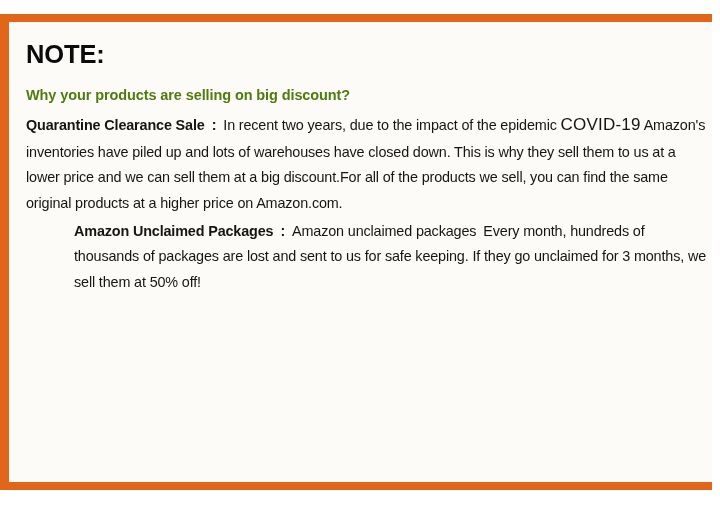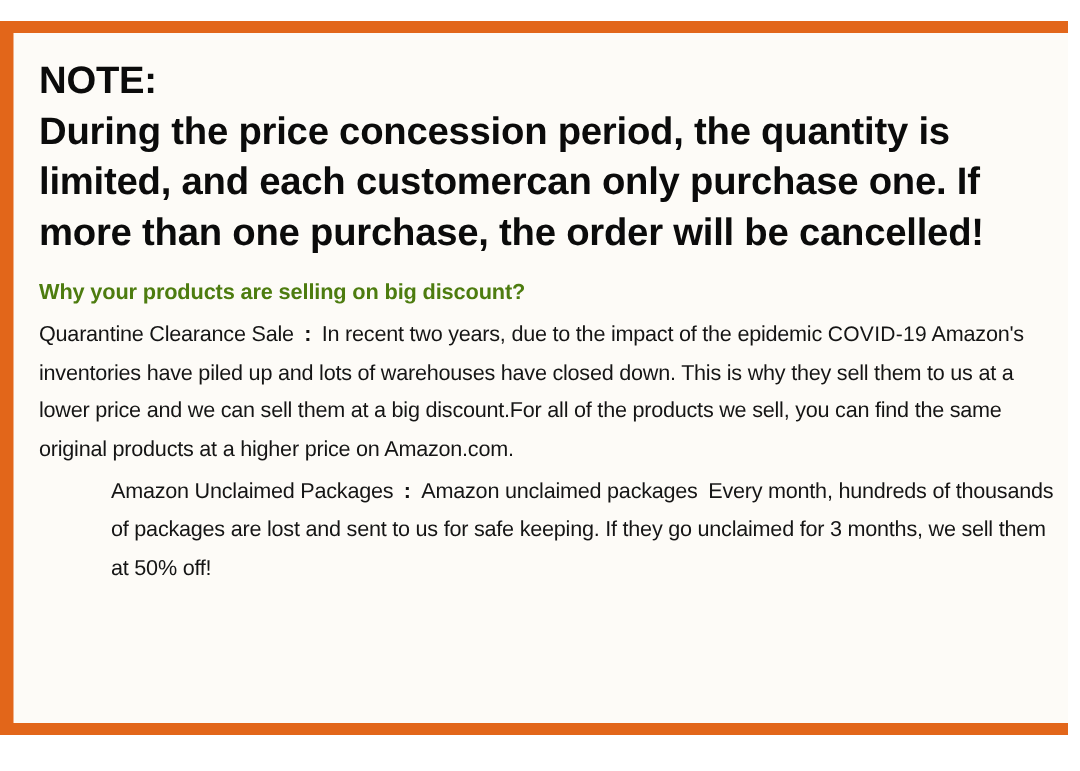--- a/index.html
+++ b/index.html
@@ -62,41 +62,41 @@
     line-height: 1.78;
     color: #151515;
     max-width: 683px;
     letter-spacing: -0.15px;
   }
   .body-copy + .body-copy {
     margin-top: 2px;
     margin-left: 48px;
   }
   .lead-term {
-    font-weight: normal;
+    font-weight: bold;
   }
   .colon-sep {
     font-weight: bold;
   }
   .smallcaps {
-    font-size: 14px;
+    font-size: 17px;
     letter-spacing: 0.2px;
   }
   .wide-gap {
     display: inline-block;
     width: 7px;
   }
 </style>
 </head>
 <body>
 
 <div class="notice-frame">
   <div class="notice-inner">
 
-    <p class="headline"><span>NOTE:</span><br><span>During the price concession period, the quantity is limited, and each customercan only purchase one. If more than one purchase, the order will be cancelled!</span></p>
+    <p class="headline"><span>NOTE:</span><br></p>
 
     <p class="sub-question">Why your products are selling on big discount?</p>
 
     <p class="body-copy"><span class="lead-term">Quarantine Clearance Sale</span><span class="wide-gap"></span><span class="colon-sep">:</span><span class="wide-gap"></span><span>In recent two years, due to the impact of the epidemic </span><span class="smallcaps">COVID-19</span><span> Amazon's inventories have piled up and lots of warehouses have closed down. This is why they sell them to us at a lower price and we can sell them at a big discount.For all of the products we sell, you can find the same original products at a higher price on Amazon.com.</span></p>
 
     <p class="body-copy"><span class="lead-term">Amazon Unclaimed Packages</span><span class="wide-gap"></span><span class="colon-sep">:</span><span class="wide-gap"></span><span>Amazon unclaimed packages</span><span class="wide-gap"></span><span>Every month, hundreds of thousands of packages are lost and sent to us for safe keeping. If they go unclaimed for 3 months, we sell them at 50% off!</span></p>
 
   </div>
 </div>
 

